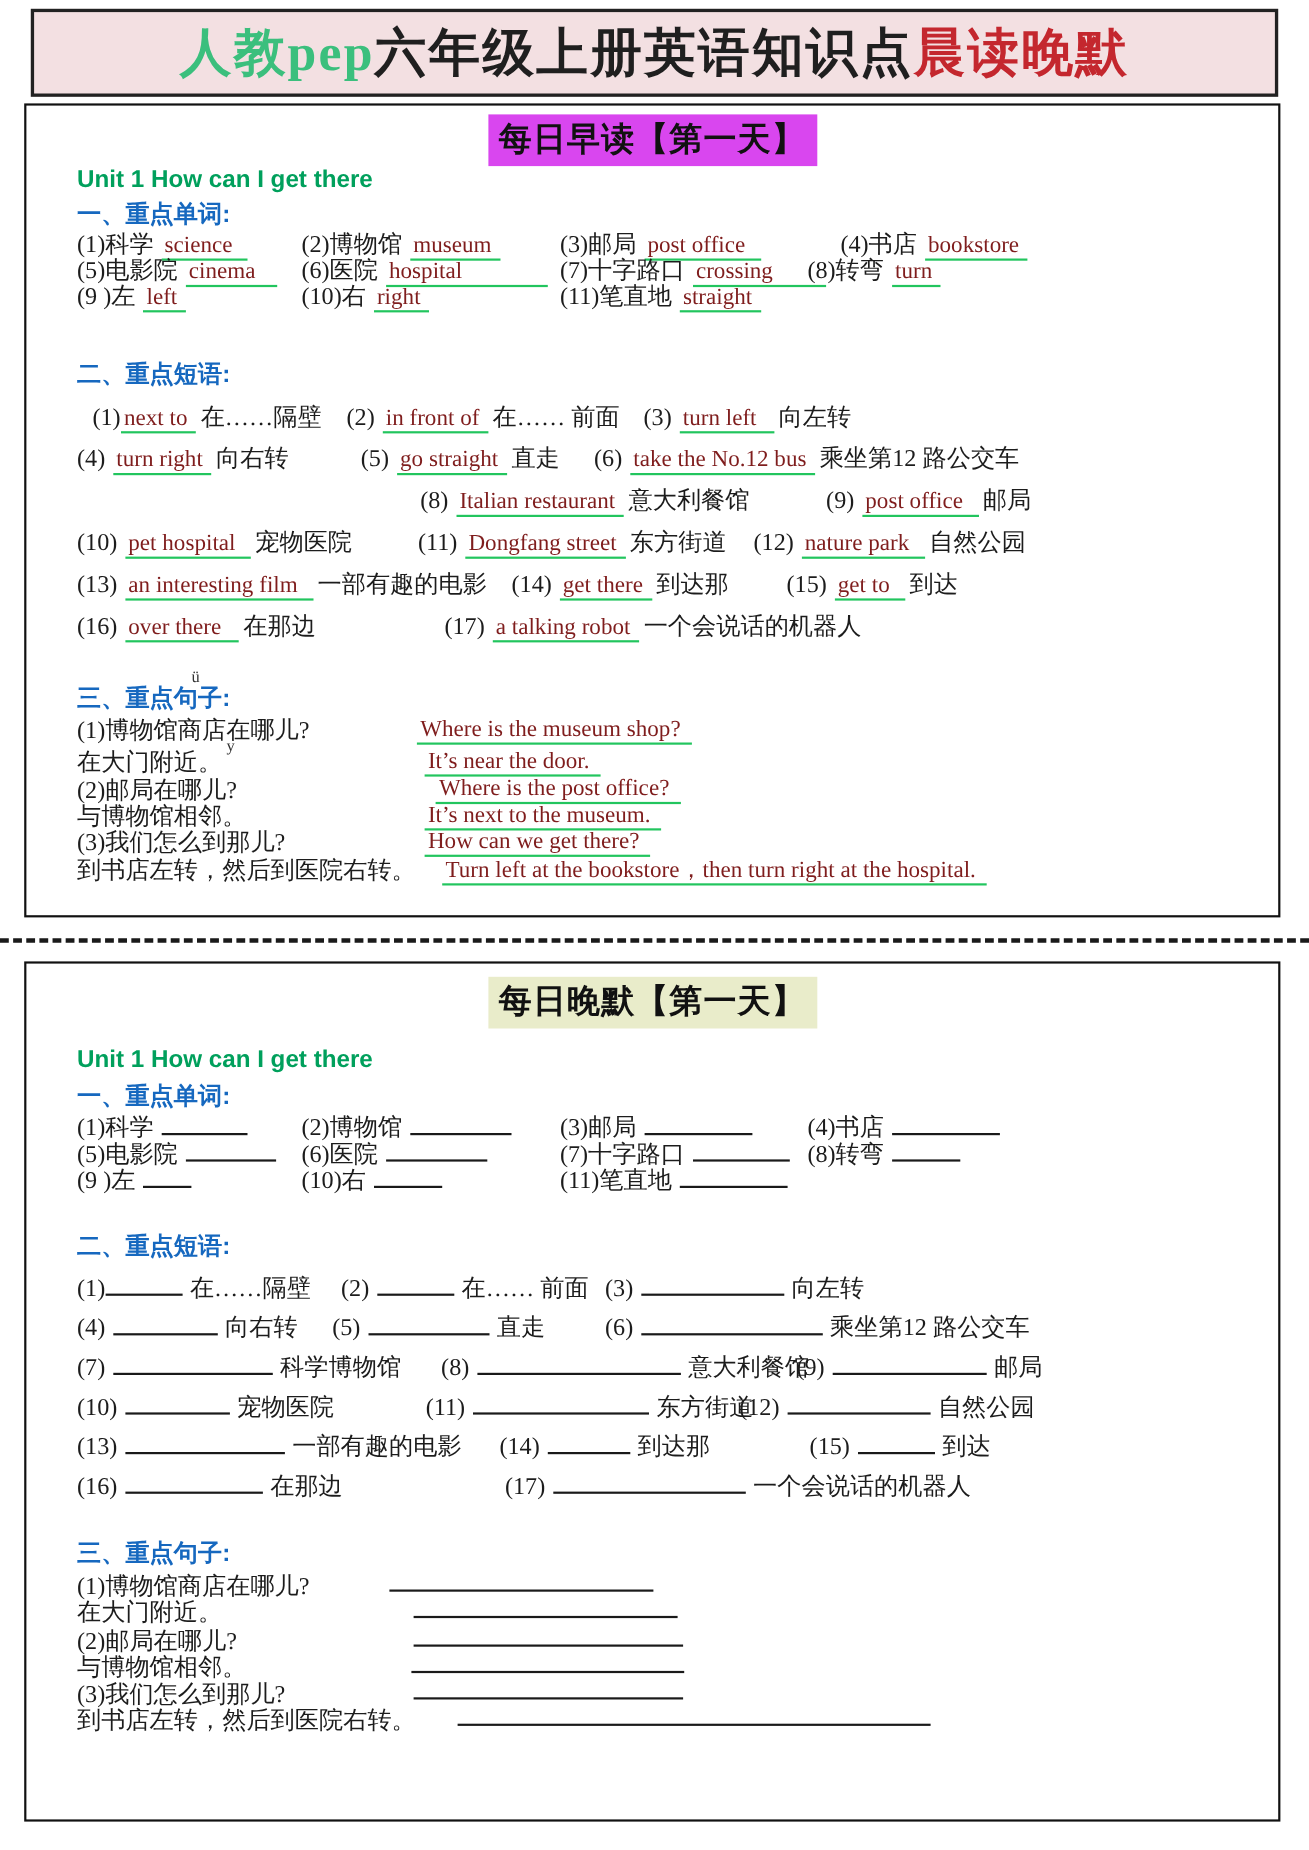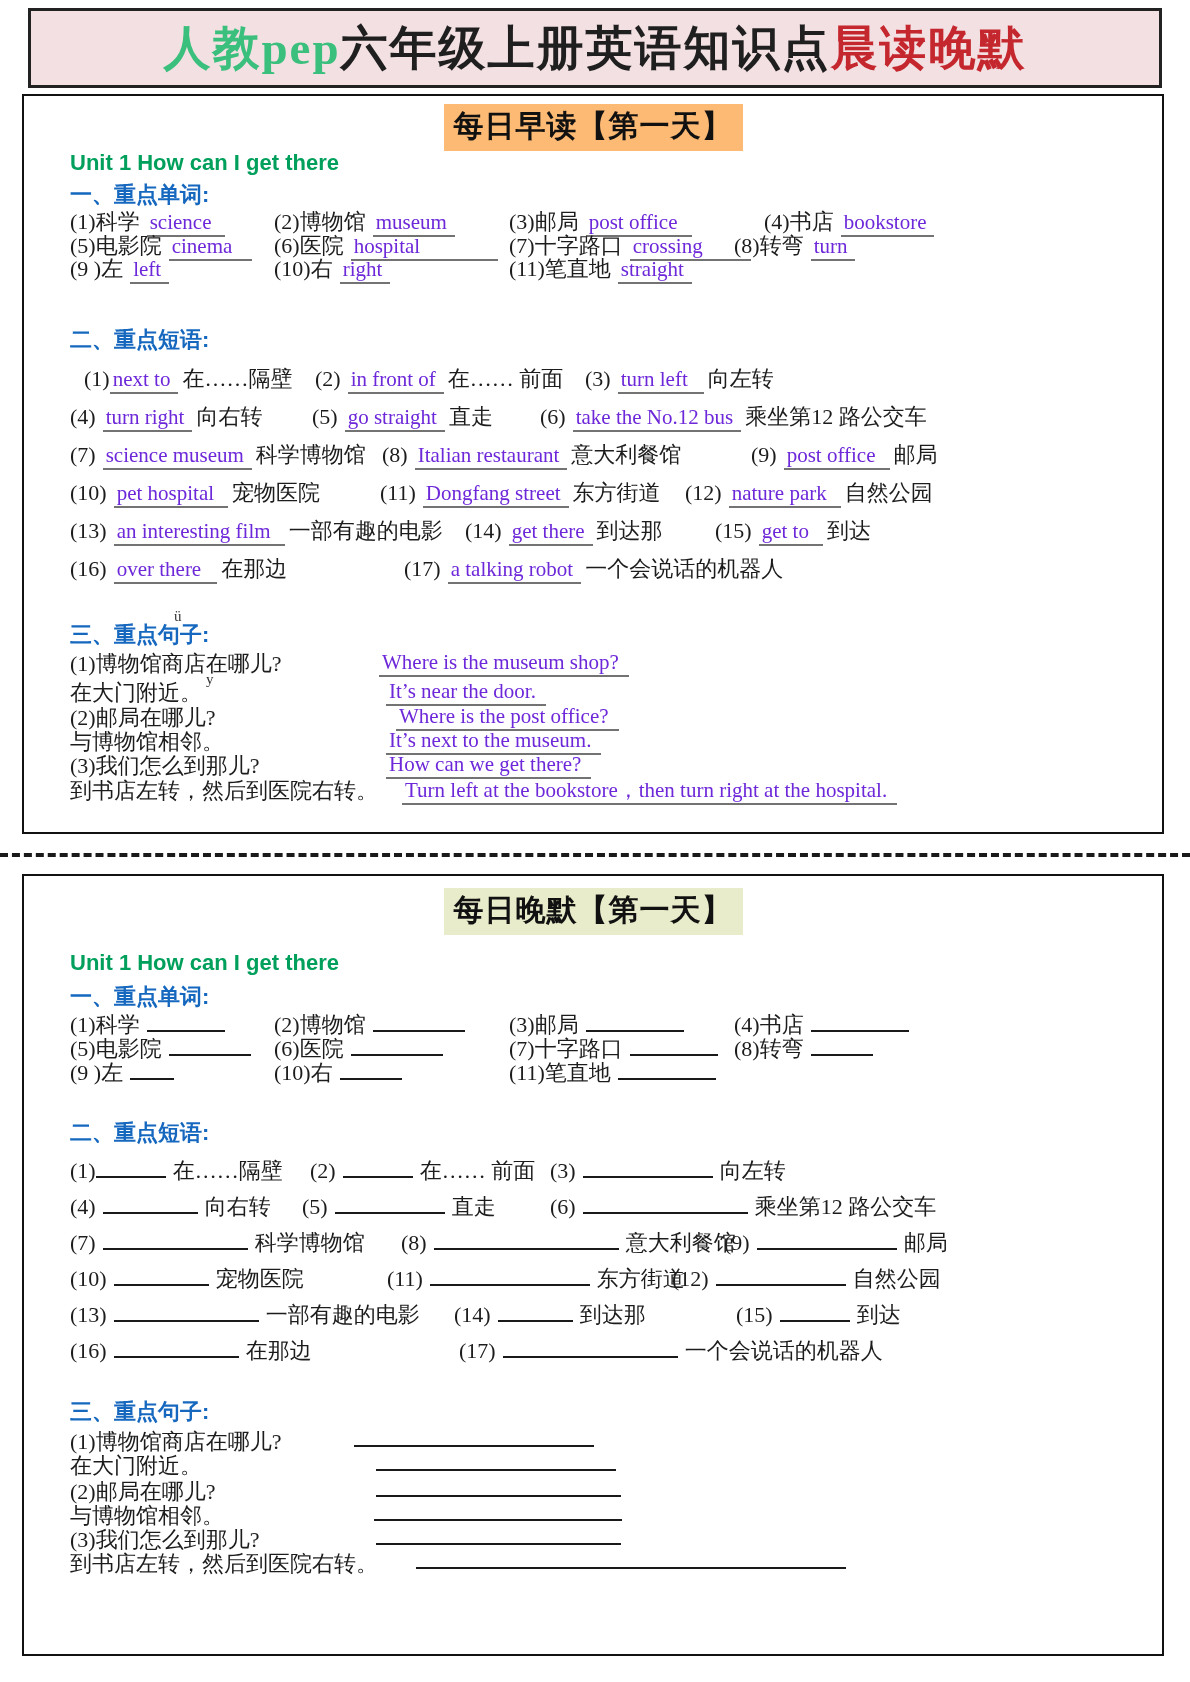--- a/index.html
+++ b/index.html
@@ -28,38 +28,38 @@
     left:0;top:853px;width:1190px;height:0;
     border-top:4px dashed #1a1a1a;
   }
   
   .banner-row{left:0;width:100%;text-align:center;}
   .banner{
     display:inline-block;font-family:"Liberation Sans","DejaVu Sans",sans-serif;
     font-weight:bold;font-size:30px;letter-spacing:1px;color:#111;
     padding:2px 10px 4px 10px;
   }
-  .bg-pink{background:#fdba74;}
+  .bg-pink{background:#d946ef;}
   .bg-green{background:#e9ecca;}
   
   .unit{
     font-family:"Liberation Sans","DejaVu Sans",sans-serif;
     font-weight:bold;font-size:26px;color:#00a05c;white-space:nowrap;
   }
   .sec{
     font-family:"Liberation Sans","DejaVu Sans",sans-serif;
     font-weight:bold;font-size:23px;color:#1668bf;white-space:nowrap;
   }
   
   .r{position:absolute;left:0;width:100%;height:30px;}
   .c{position:absolute;white-space:nowrap;font-size:22px;}
   .cn{font-size:22px;color:#1c1c1c;}
   .ans{
-    color:#6d28d9;font-size:21px;
-    border-bottom:2px solid #737373;
+    color:#7f1d1d;font-size:21px;
+    border-bottom:2px solid #22c55e;
     margin-left:7px;margin-right:4px;
     padding:0 8px 1px 3px;
     text-align:right;
   }
   .blank{
     display:inline-block;height:17px;margin:0 7px;
     border-bottom:2px solid #1a1a1a;vertical-align:baseline;
   }
   .mark{font-size:15px;color:#333;}
 </style>
@@ -108,25 +108,24 @@
     <span class="c sec" style="left:46px">二、重点短语:</span>
   </div>
 
   <div class="r" style="top:268px">
     <span class="c" style="left:60px"><span class="cn">(1)</span><span class="ans" style="margin-left:0">next to</span><span class="cn">在……隔壁</span></span>
     <span class="c" style="left:291px"><span class="cn">(2)</span><span class="ans">in front of</span><span class="cn">在…… 前面</span></span>
     <span class="c" style="left:561px"><span class="cn">(3)</span><span class="ans" style="padding-right:16px">turn left</span><span class="cn">向左转</span></span>
   </div>
   <div class="r" style="top:306px">
     <span class="c" style="left:46px"><span class="cn">(4)</span><span class="ans">turn right</span><span class="cn">向右转</span></span>
-    <span class="c" style="left:288px"><span class="cn">(5)</span><span class="ans">go straight</span><span class="cn">直走</span></span>
+    <span class="c" style="left:304px"><span class="cn">(5)</span><span class="ans">go straight</span><span class="cn">直走</span></span>
     <span class="c" style="left:516px"><span class="cn">(6)</span><span class="ans">take the No.12 bus</span><span class="cn">乘坐第12 路公交车</span></span>
   </div>
   <div class="r" style="top:344px">
-    <span class="c" style="left:46px"><span class="cn">(7)</span><span class="ans">science museum</span><span class="cn">科学博物馆</span></span>
     <span class="c" style="left:358px"><span class="cn">(8)</span><span class="ans">Italian restaurant</span><span class="cn">意大利餐馆</span></span>
     <span class="c" style="left:727px"><span class="cn">(9)</span><span class="ans" style="padding-right:14px">post office</span><span class="cn">邮局</span></span>
   </div>
   <div class="r" style="top:382px">
     <span class="c" style="left:46px"><span class="cn">(10)</span><span class="ans" style="padding-right:14px">pet hospital</span><span class="cn">宠物医院</span></span>
     <span class="c" style="left:356px"><span class="cn">(11)</span><span class="ans">Dongfang street</span><span class="cn">东方街道</span></span>
     <span class="c" style="left:661px"><span class="cn">(12)</span><span class="ans" style="padding-right:14px">nature park</span><span class="cn">自然公园</span></span>
   </div>
   <div class="r" style="top:420px">
     <span class="c" style="left:46px"><span class="cn">(13)</span><span class="ans" style="padding-right:14px">an interesting film</span><span class="cn">一部有趣的电影</span></span>

